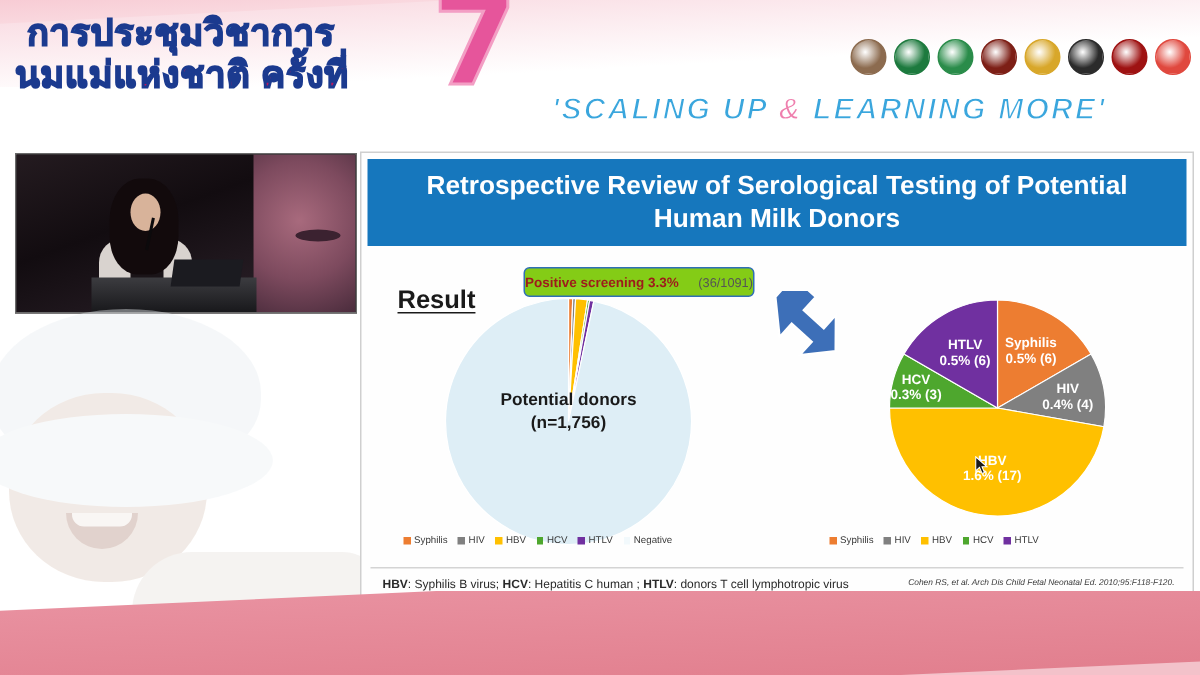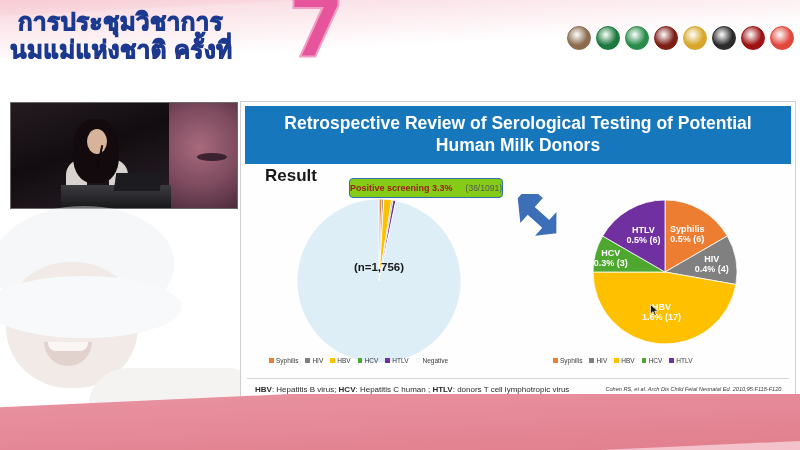--- a/index.html
+++ b/index.html
@@ -75,22 +75,22 @@
     background:#f3ece7;}
   .c-shoulder{position:absolute;left:88px;top:168px;width:170px;height:70px;border-radius:40px 30px 0 0;
     background:#e8e3df;}
 
   
   .slide{position:absolute;left:240px;top:101px;width:554px;height:302px;background:#fefefe;
     border:1px solid #cfcfcf;overflow:hidden;}
   .slide-title{position:absolute;left:4px;top:4px;width:546px;height:58px;background:#1677bd;
     color:#fff;display:flex;align-items:center;justify-content:center;text-align:center;
     font-size:17.5px;font-weight:bold;line-height:1.25;padding:0 16px;box-sizing:border-box;}
-  .result-lbl{position:absolute;left:24px;top:64px;font-size:17px;font-weight:bold;color:#1a1a1a;
-    text-underline-offset:3px;}
+  .result-lbl{position:absolute;left:24px;top:88px;font-size:17px;font-weight:bold;color:#1a1a1a;
+    text-decoration:underline;text-underline-offset:3px;}
 
   .callout{position:absolute;left:108px;top:76px;width:152px;height:18px;border:1.6px solid #2f6fb5;
     border-radius:4px;background:#84cc16;display:flex;align-items:center;justify-content:center;
     white-space:nowrap;}
   .callout .c1{font-size:9px;font-weight:bold;color:#9e1b1b;}
   .callout .c2{font-size:8.5px;color:#555;margin-left:13px;}
 
   .arrow-blue{position:absolute;left:267px;top:92px;width:58px;height:52px;}
 
   
@@ -132,20 +132,21 @@
   <div class="hdr">
     <div class="hdr-band1"></div>
     <div class="hdr-diag"></div>
     <div class="hdr-diag2"></div>
     <div class="hdr-white"></div>
 
     <div class="thai1">การประชุมวิชาการ</div>
     <div class="thai2">นมแม่แห่งชาติ ครั้งที่</div>
     <div class="bignum">7</div>
 
+    <div class="tagline"><span>'SCALING UP </span><span class="amp">&amp;</span><span> LEARNING MORE'</span></div>
 
     <div class="logos" id="logoRow">
         <span class="logo" style="background: radial-gradient(circle at 40% 35%, rgb(255, 255, 255) 0%, rgb(140, 107, 79) 55%, rgb(140, 107, 79) 100%); border: 1px solid rgb(140, 107, 79);"></span>
         <span class="logo" style="background: radial-gradient(circle at 40% 35%, rgb(255, 255, 255) 0%, rgb(29, 122, 62) 55%, rgb(29, 122, 62) 100%); border: 1px solid rgb(29, 122, 62);"></span>
         <span class="logo" style="background: radial-gradient(circle at 40% 35%, rgb(255, 255, 255) 0%, rgb(42, 140, 74) 55%, rgb(42, 140, 74) 100%); border: 1px solid rgb(42, 140, 74);"></span>
         <span class="logo" style="background: radial-gradient(circle at 40% 35%, rgb(255, 255, 255) 0%, rgb(125, 31, 22) 55%, rgb(125, 31, 22) 100%); border: 1px solid rgb(125, 31, 22);"></span>
         <span class="logo" style="background: radial-gradient(circle at 40% 35%, rgb(255, 255, 255) 0%, rgb(216, 167, 42) 55%, rgb(216, 167, 42) 100%); border: 1px solid rgb(216, 167, 42);"></span>
         <span class="logo" style="background: radial-gradient(circle at 40% 35%, rgb(255, 255, 255) 0%, rgb(43, 43, 43) 55%, rgb(43, 43, 43) 100%); border: 1px solid rgb(43, 43, 43);"></span>
         <span class="logo" style="background: radial-gradient(circle at 40% 35%, rgb(255, 255, 255) 0%, rgb(158, 18, 18) 55%, rgb(158, 18, 18) 100%); border: 1px solid rgb(158, 18, 18);"></span>
         <span class="logo" style="background: radial-gradient(circle at 40% 35%, rgb(255, 255, 255) 0%, rgb(224, 72, 62) 55%, rgb(224, 72, 62) 100%); border: 1px solid rgb(224, 72, 62);"></span>
@@ -195,20 +196,21 @@
       <g id="leftPie">
           <path d="M 83 83 L 83 1 A 82 82 0 0 1 85.83291661030198 1.0489500770180769 Z" fill="#ED7D31" stroke="#ffffff" stroke-width="0.8"></path>
           <path d="M 83 83 L 85.83291661030198 1.0489500770180769 A 82 82 0 0 1 87.7198573242385 1.135948384905646 Z" fill="#808080" stroke="#ffffff" stroke-width="0.8"></path>
           <path d="M 83 83 L 87.7198573242385 1.135948384905646 A 82 82 0 0 1 95.69934113411982 1.9893418446729783 Z" fill="#FFC000" stroke="#ffffff" stroke-width="0.8"></path>
           <path d="M 83 83 L 95.69934113411982 1.9893418446729783 A 82 82 0 0 1 97.09702318477666 2.220832281287585 Z" fill="#4EA72E" stroke="#ffffff" stroke-width="0.8"></path>
           <path d="M 83 83 L 97.09702318477666 2.220832281287585 A 82 82 0 0 1 99.87934752168019 2.7560742034492023 Z" fill="#7030A0" stroke="#ffffff" stroke-width="0.8"></path>
           <path d="M 83 83 L 99.87934752168019 2.7560742034492023 A 82 82 0 1 1 82.99999999999999 1 Z" fill="#DEEEF6" stroke="#ffffff" stroke-width="0.8"></path>
         </g>
     </svg>
     <div class="pl-label">
+      <div>Potential donors</div>
       <div>(n=1,756)</div>
     </div>
 
     <svg class="pie-right" viewBox="0 0 148 148">
       <g id="rightPie">
           <path d="M 74 74 L 74 2 A 72 72 0 0 1 136.35382907247958 38.00000000000001 Z" fill="#ED7D31" stroke="#ffffff" stroke-width="0.8"></path>
           <path d="M 74 74 L 136.35382907247958 38.00000000000001 A 72 72 0 0 1 144.90615821687896 86.50266879201898 Z" fill="#808080" stroke="#ffffff" stroke-width="0.8"></path>
           <path d="M 74 74 L 144.90615821687896 86.50266879201898 A 72 72 0 0 1 2 74.00000000000001 Z" fill="#FFC000" stroke="#ffffff" stroke-width="0.8"></path>
           <path d="M 74 74 L 2 74.00000000000001 A 72 72 0 0 1 11.646170927520423 37.99999999999999 Z" fill="#4EA72E" stroke="#ffffff" stroke-width="0.8"></path>
           <path d="M 74 74 L 11.646170927520423 37.99999999999999 A 72 72 0 0 1 73.99999999999999 2 Z" fill="#7030A0" stroke="#ffffff" stroke-width="0.8"></path>
@@ -273,21 +275,21 @@
           <span class="sw" style="background: rgb(78, 167, 46);"></span>
           <span>HCV</span>
         </span>
         <span class="li">
           <span class="sw" style="background: rgb(112, 48, 160);"></span>
           <span>HTLV</span>
         </span>
       </div>
 
     <div class="footnote">
-      <div class="fn-main" id="fnMain"><b>HBV</b><span>: Hepatitis B virus; </span><b>HCV</b><span>: Hepatitis C human ; </span><b>HTLV</b><span>: donors T cell lymphotropic virus</span></div>
+      <div class="fn-main" id="fnMain"><b>HBV</b><span>: Syphilis B virus; </span><b>HCV</b><span>: Hepatitis C human ; </span><b>HTLV</b><span>: donors T cell lymphotropic virus</span></div>
       <div class="fn-cite">Cohen RS, et al. Arch Dis Child Fetal Neonatal Ed. 2010;95:F118-F120.</div>
     </div>
   </div>
 
   <div class="foot">
     <div class="foot-band2"></div>
     <div class="foot-band"></div>
   </div>
 
 </div>

